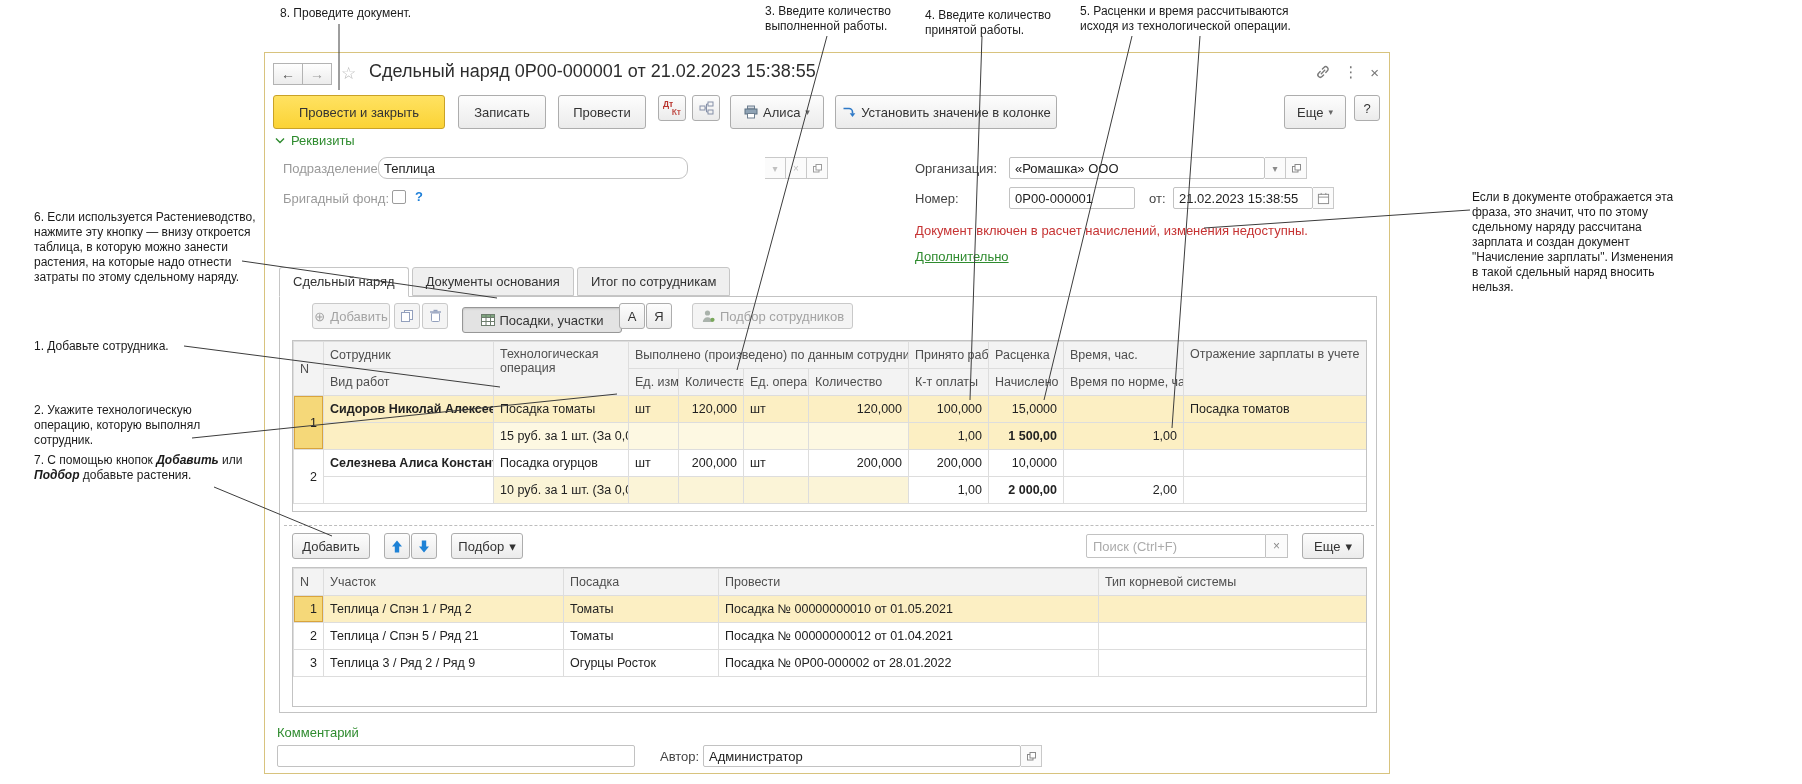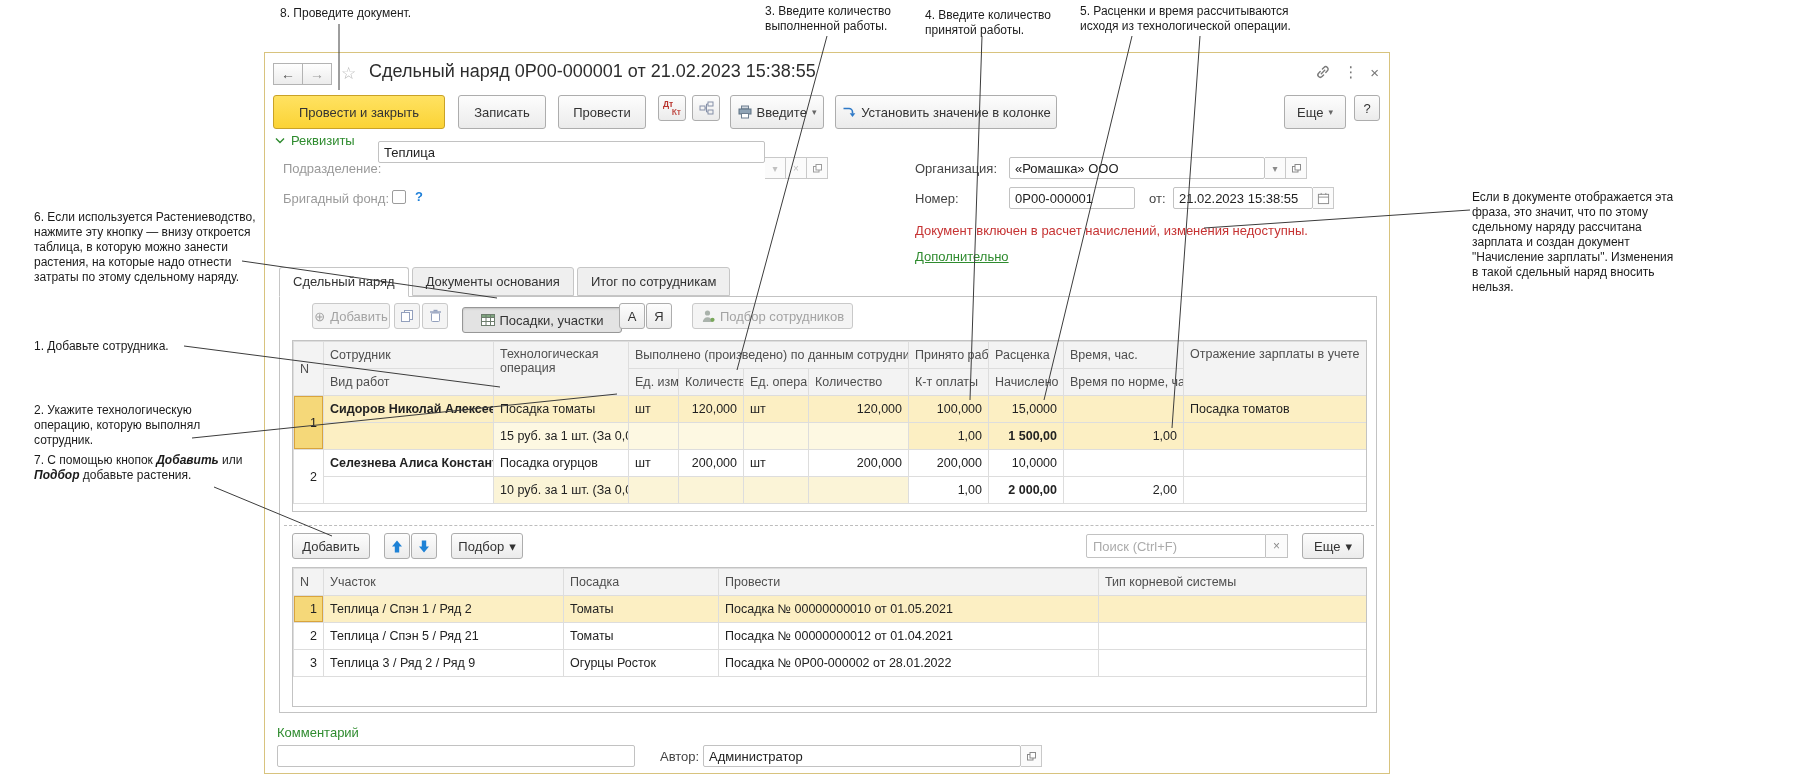--- a/index.html
+++ b/index.html
@@ -159,21 +159,21 @@
         </span>
       </div>
       <div class="btn" style="left:465px;width:94px">
         <span class="icon">
           <svg width="14" height="14" viewBox="0 0 14 14">
               <rect x="3.5" y="1" width="7" height="3" fill="#cfd6de" stroke="#6e7f90"></rect>
               <rect x="1" y="4" width="12" height="5" fill="#8fa3b5" stroke="#5d7082"></rect>
               <rect x="3.5" y="8.5" width="7" height="4.5" fill="#fff" stroke="#6e7f90"></rect>
             </svg>
         </span>
-        <span>Введите</span>
+        <span>Алиса</span>
           <span class="dd">▾</span>
       </div>
       <div class="btn" style="left:570px;width:222px">
         <span class="icon">
           <svg width="15" height="14" viewBox="0 0 15 14">
               <path d="M2.5 3.5 h5.5 a3.5 3.5 0 0 1 3.5 3.5 v1.5" fill="none" stroke="#2e79c7" stroke-width="1.6"></path>
               <polygon points="8.7,8.2 14.3,8.2 11.5,12" fill="#2e79c7"></polygon>
             </svg>
         </span>
         <span>Установить значение в колонке</span>
@@ -190,21 +190,21 @@
     <div class="requisites">
       <span class="icon">
         <svg width="10" height="7" viewBox="0 0 10 7">
             <polyline points="1,1.5 5,5.5 9,1.5" fill="none" stroke="#2e8b2e" stroke-width="1.4"></polyline>
           </svg>
       </span>
       <span class="greenlink">Реквизиты</span>
     </div>
 
     <div class="flabel dis" style="left:18px;top:108px">Подразделение:</div>
-    <input class="fld" style="left: 113px; top: 88px; width: 387px;" value="Теплица">
+    <input class="fld" style="left: 113px; top: 104px; width: 310px; border-radius: 9px;" value="Теплица">
     <div class="fldbtns dis" style="left:500px;top:104px">
       <span class="fb">▾</span>
       <span class="fb">×</span>
       <span class="fb">
         <svg width="11" height="11" viewBox="0 0 11 11">
             <rect x="1.5" y="3.5" width="5.5" height="5.5" fill="#fff" stroke="#9c9c9c"></rect>
             <rect x="4" y="1.5" width="5.5" height="5.5" fill="#fff" stroke="#9c9c9c"></rect>
           </svg>
       </span>
     </div>

